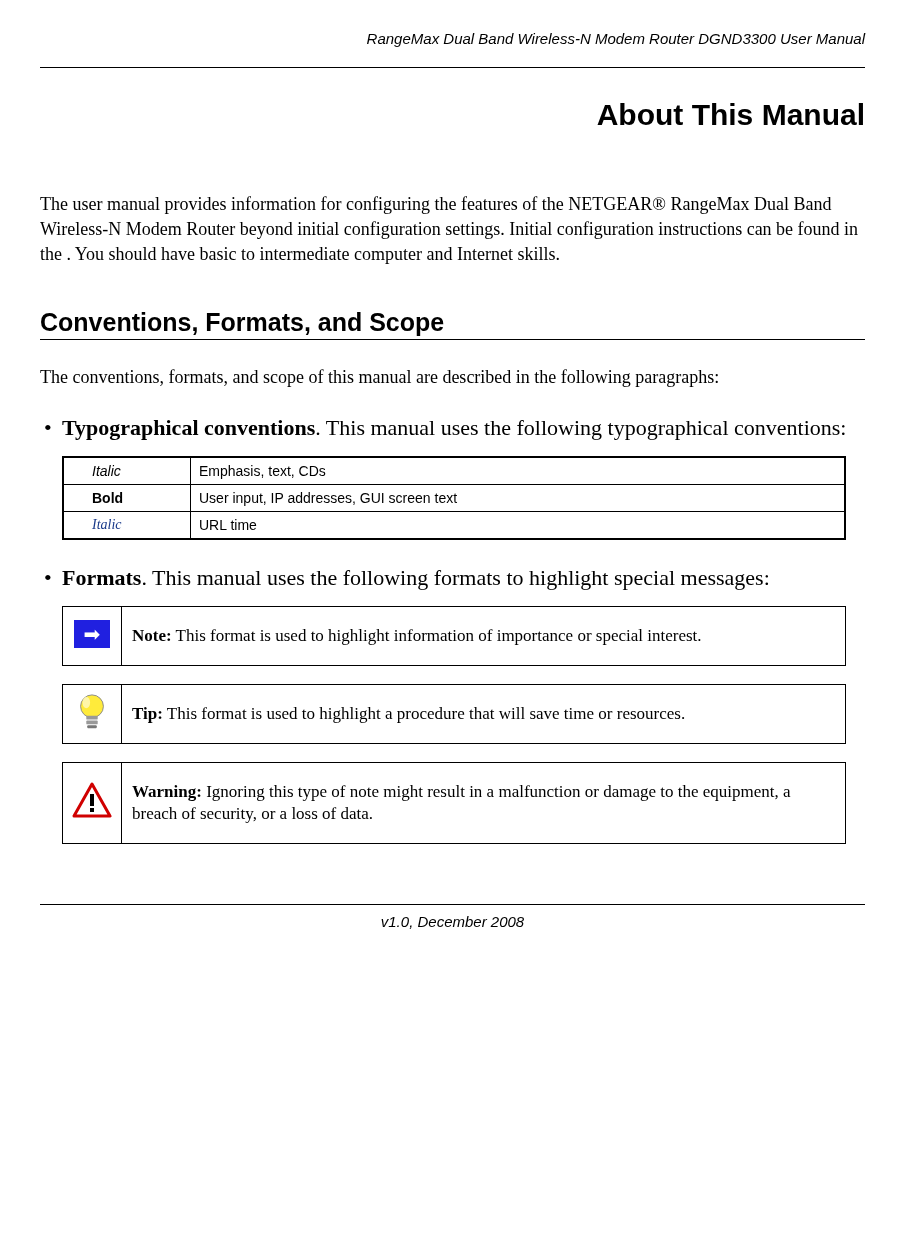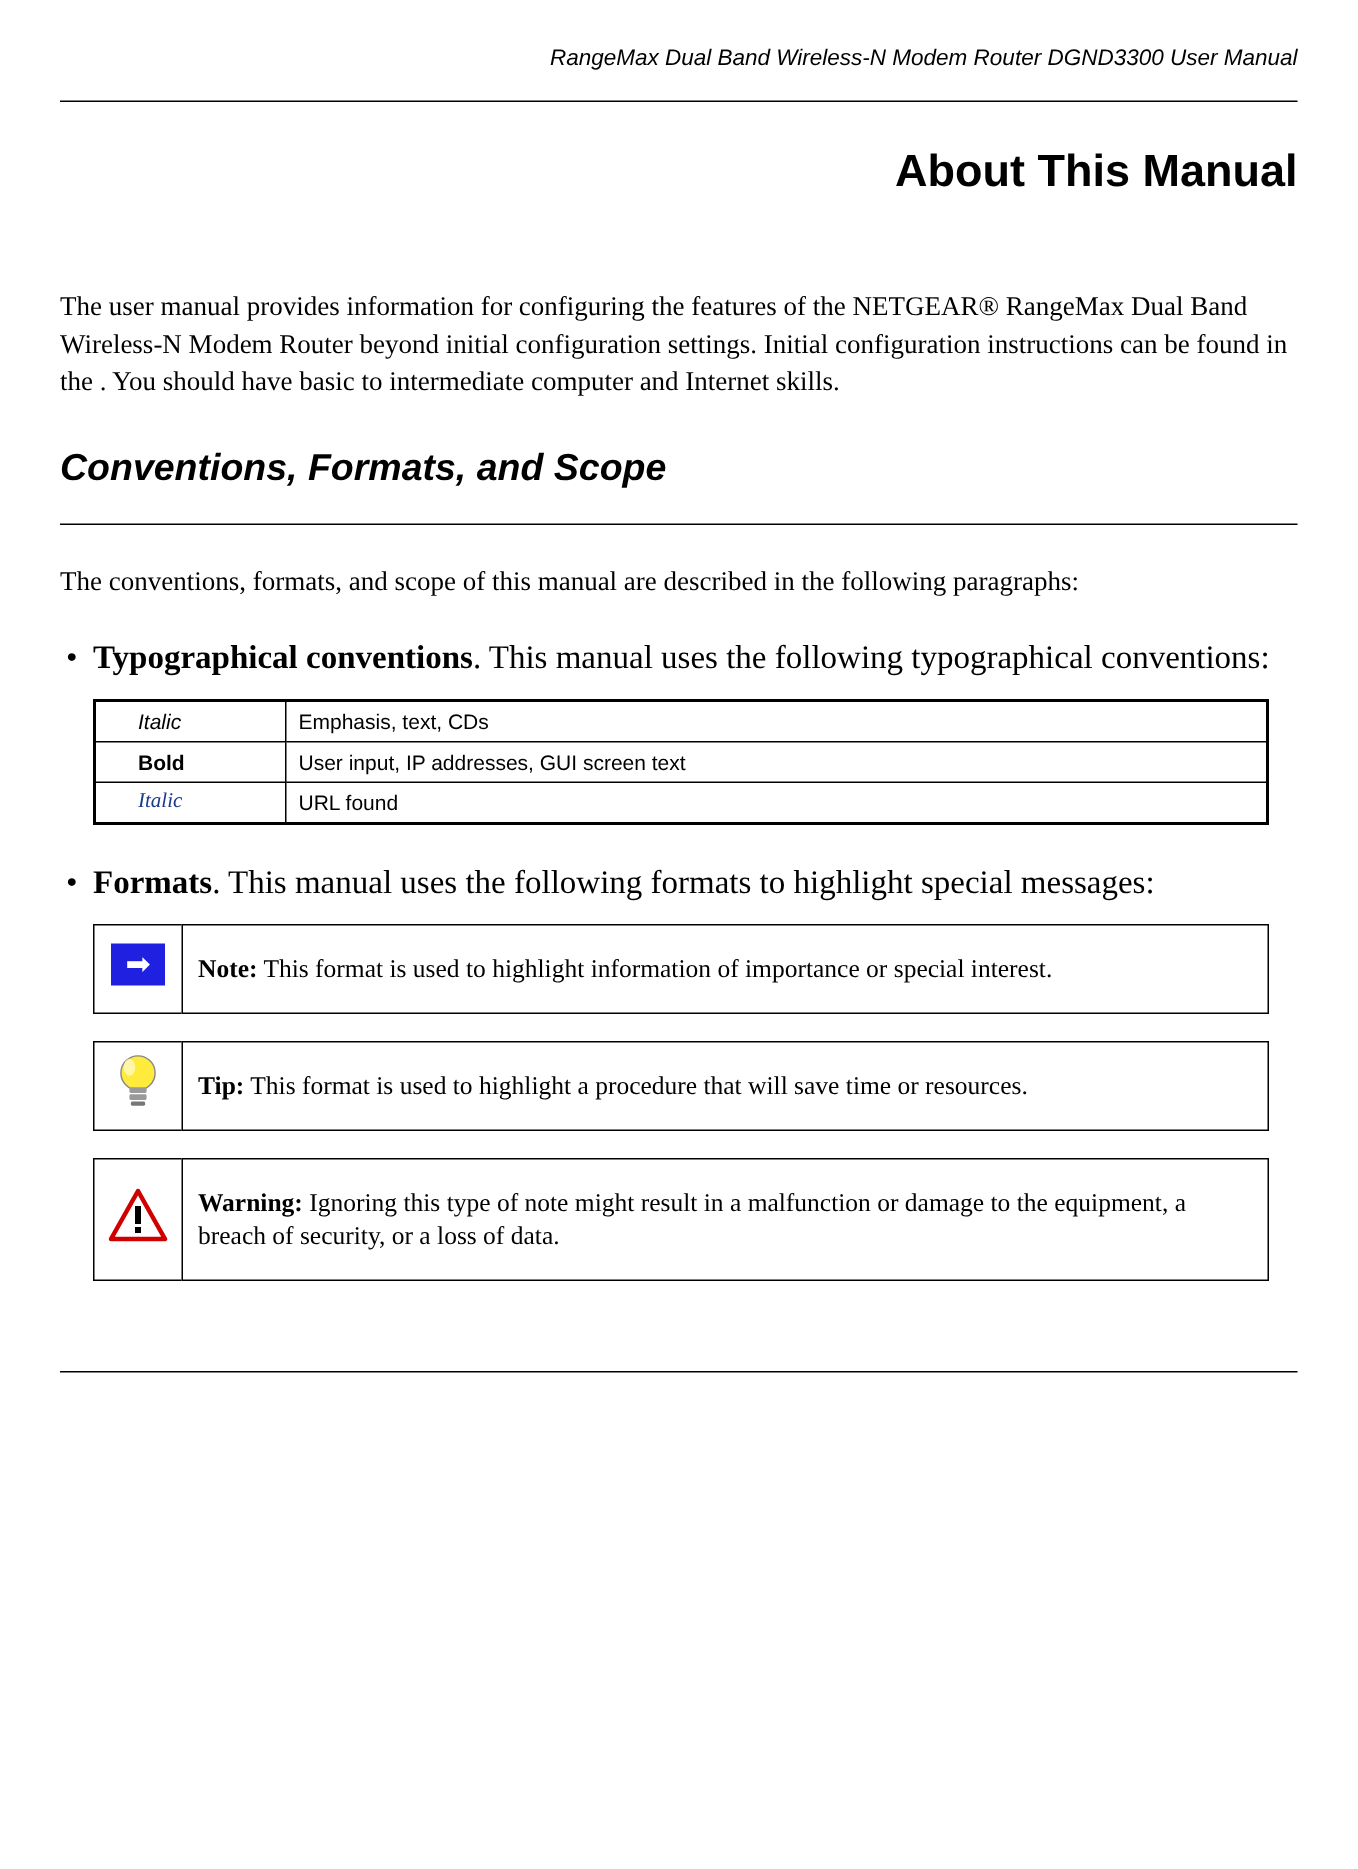--- a/index.html
+++ b/index.html
@@ -32,24 +32,23 @@
   p.body {
     font-size: 18px;
     line-height: 1.4;
     margin-bottom: 25px;
   }
   h2 {
     font-family: Arial, sans-serif;
     font-weight: bold;
     font-size: 25px;
     border-bottom: 1px solid #000;
-    padding-bottom: 22px;
-    margin-top: 30px;
+    padding-bottom: 2px;
+    margin-top: 40px;
     margin-bottom: 25px;
-    font-style: italic;
   }
   .bullet-line {
     font-size: 22px;
     margin-left: 22px;
     margin-bottom: 15px;
     position: relative;
   }
   .bullet-line::before {
     content: "•";
     position: absolute;
@@ -159,21 +158,21 @@
       <tr>
     <td class="italic-cell">Italic</td>
     <td>Emphasis, text, CDs</td>
   </tr>
   <tr>
     <td class="bold-cell">Bold</td>
     <td>User input, IP addresses, GUI screen text</td>
   </tr>
   <tr>
     <td class="link-cell">Italic</td>
-    <td>URL found</td>
+    <td>URL time</td>
   </tr>
 </tbody>
   </table>
 
 <div class="bullet-line">
   <b>Formats</b><span>. This manual uses the following formats to highlight special messages:</span>
 </div>
 
 <table class="callout">
   <tbody>
@@ -223,13 +222,14 @@
     </td>
     <td class="text-cell">
       <b>Warning:</b><span> Ignoring this type of note might result in a malfunction or damage to the equipment, a breach of security, or a loss of data.</span>
     </td>
   </tr>
 </tbody>
   </table>
 
 <div class="footer">
   <div class="footer-line"></div>
+  <div class="version">v1.0, December 2008</div>
 </div>
 
 </body></html>

